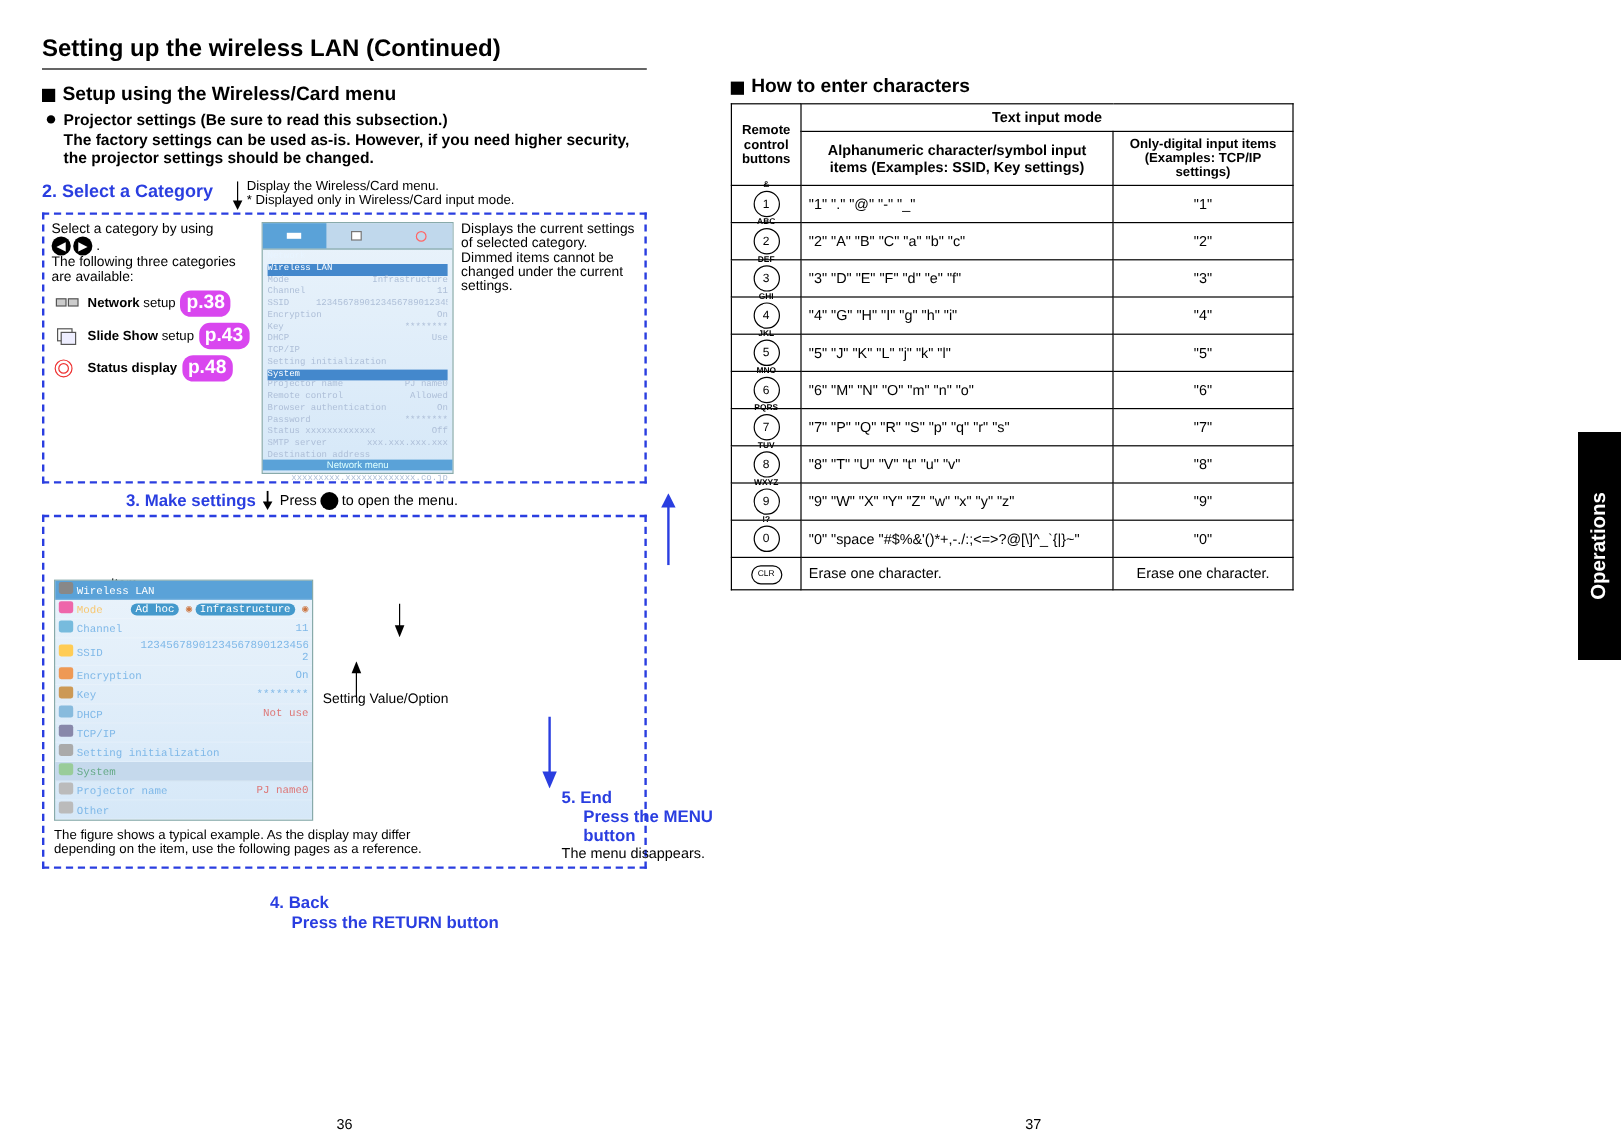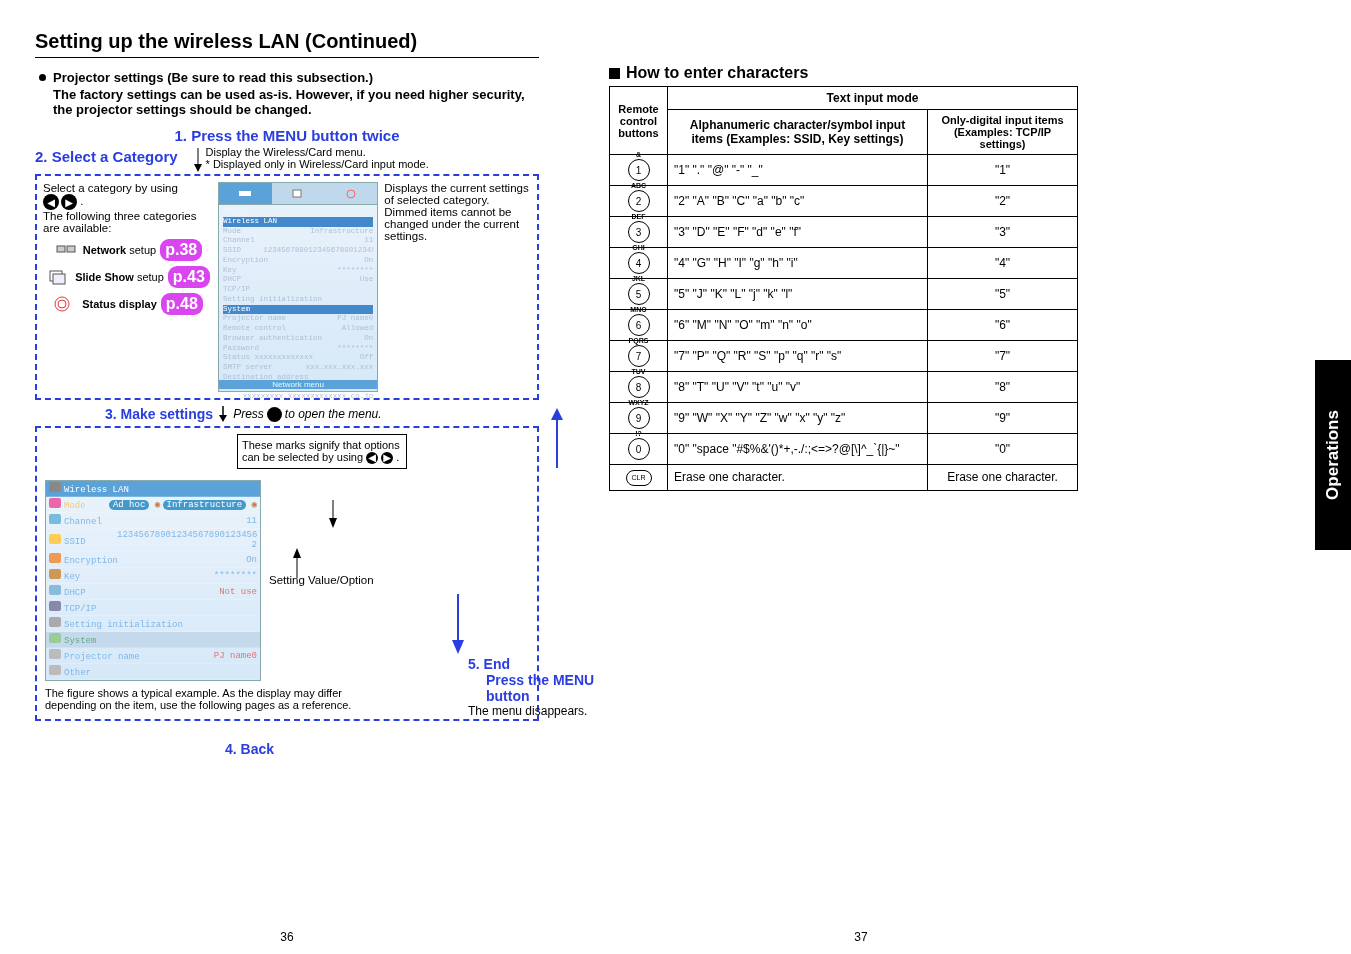--- a/index.html
+++ b/index.html
@@ -20,40 +20,40 @@
   .step2-title { color: #2a3ee0; font-weight: bold; font-size: 15px; }
   .caption-block { font-size: 11px; padding-left: 14px; position: relative; }
   .caption-block .arrow-down { position: absolute; left: 0; top: 2px; }
 
   .diagram-area { margin-top: 4px; position: relative; }
   .dashed-box { border: 2px dashed #2a3ee0; padding: 6px; display: flex; gap: 6px; position: relative; }
   .cat-text { width: 190px; font-size: 11.5px; }
   .cat-text .lrbuttons { display: inline-flex; gap: 2px; vertical-align: middle; }
   .circ-btn { width: 16px; height: 16px; border-radius: 50%; background: #000; color: #fff; display: inline-flex; align-items: center; justify-content: center; font-size: 10px; }
 
-  .link-pill { display: flex; align-items: center; margin: 5px 0; justify-content: center; }
+  .link-pill { display: flex; align-items: center; margin: 5px 0; }
   .link-icon-box { width: 26px; height: 20px; display: flex; align-items: center; justify-content: center; margin-right: 4px; }
   .link-label { font-size: 11px; }
   .link-label b { font-weight: bold; }
   .page-ref { background: #d946ef; color: #fff; font-weight: bold; font-size: 16px; padding: 2px 5px; border-radius: 9px; margin-left: 4px; }
 
   .menu-screen { width: 180px; height: 210px; background: linear-gradient(#eaf3fb, #d6e8f8); border: 1px solid #8aa; font-size: 8px; position: relative; }
   .menu-tabs { display: flex; height: 22px; background: #c0d8ec; border-bottom: 1px solid #8aa; }
   .menu-tab { flex: 1; display: flex; align-items: center; justify-content: center; }
   .menu-tab.sel { background: #5aa2d8; }
   .menu-body { padding: 2px 4px; color: #aebfd8; font-family: "Courier New", monospace; font-size: 7.5px; line-height: 1.3; }
   .menu-body .hdr { color: #e8f4ff; }
   .menu-body .hl { background: #48c; color: #fff; }
   .menu-body .row { display: flex; justify-content: space-between; white-space: nowrap; }
   .menu-footer { position: absolute; bottom: 2px; left: 0; right: 0; text-align: center; color: #dff; background: #5aa2d8; }
 
   .right-desc { width: 165px; font-size: 11.5px; }
 
   .step3-line { color: #2a3ee0; font-weight: bold; font-size: 14px; margin-top: 6px; display: flex; align-items: center; gap: 4px; padding-left: 70px;}
-  .step3-line .black-text { color: #000; font-weight: normal; font-size: 12px; display: flex; align-items: center; gap: 3px; font-style: italic;}
+  .step3-line .black-text { color: #000; font-weight: normal; font-size: 12px; display: flex; align-items: center; gap: 3px;}
   .circ-dark { width: 15px; height: 15px; border-radius: 50%; background: #000; display: inline-block; }
 
   .dashed-box2 { border: 2px dashed #2a3ee0; margin-top: 4px; padding: 8px; position: relative; min-height: 260px; }
   .options-note { position: absolute; top: 6px; left: 200px; width: 170px; font-size: 11px; border: 1px solid #000; padding: 4px; }
   .options-note .circ-mini { width: 12px; height: 12px; }
 
   .settings-screen { width: 216px; background: linear-gradient(#eaf3fb, #d6e8f8); border: 1px solid #8aa; position: relative; font-family: "Courier New", monospace; font-size: 9px; color: #aebfd8; margin-top: 44px; }
   .settings-row { display: flex; align-items: center; padding: 1px 3px; border-bottom: 1px solid rgba(255,255,255,0.2); justify-content: space-between; }
   .settings-row.header { background: #5aa2d8; color: #fff; }
   .settings-row.active { color: #f7c873; }
@@ -98,24 +98,27 @@
 
 </style>
 </head>
 <body>
 
 <div class="page">
 
   <div class="left-page">
     <div class="main-title">Setting up the wireless LAN (Continued)</div>
 
+    <div class="section-title">
+      <span class="square"></span>
+      <span>Setup using the Wireless/Card menu</span>
+    </div>
     <div class="bullet-sub bullet-dot">Projector settings (Be sure to read this subsection.)</div>
     <div class="factory">The factory settings can be used as-is. However, if you need higher security, the projector settings should be changed.</div>
 
-    <div class="blue-step">1. Press the MENU button twice</div>
     <div class="step2-row">
       <div class="step2-title" style="flex:0 0 auto; padding-top:2px;">2. Select a Category</div>
       <div style="position:relative;">
         <div class="caption-block">
           <svg class="arrow-down arrow-svg" width="12" height="24" viewBox="0 0 12 24">
               <line x1="6" y1="0" x2="6" y2="18" stroke="#000" stroke-width="1"></line>
               <polygon points="2,16 10,16 6,24" fill="#000"></polygon>
             </svg>
           <span>Display the Wireless/Card menu.</span><br>
           <span>* Displayed only in Wireless/Card input mode.</span>
@@ -284,28 +287,20 @@
       </div>
 
       <div class="dashed-box2">
         <div class="item-label">
           <svg width="30" height="10" style="vertical-align:middle;">
               <line x1="0" y1="5" x2="30" y2="5" stroke="#000"></line>
             </svg>
           <span>Item</span>
         </div>
 
-        <div class="options-note">
-          <span>These marks signify that options can be selected by using </span>
-          <span class="lrbuttons">
-            <span class="circ-btn circ-mini">◀</span>
-            <span class="circ-btn circ-mini">▶</span>
-          </span>
-          <span>.</span>
-        </div>
 
         <svg class="arrow-diag" style="left:290px; top:72px;" width="12" height="28">
             <line x1="6" y1="0" x2="6" y2="20" stroke="#000"></line>
             <polygon points="2,18 10,18 6,28" fill="#000"></polygon>
           </svg>
 
         <div class="settings-screen">
           <div class="settings-row header">
               <span><span class="svicon"></span><span>Wireless LAN</span></span>
             </div>
@@ -366,20 +361,21 @@
             <line x1="8" y1="10" x2="8" y2="60" stroke="#2a3ee0" stroke-width="2"></line>
           </svg>
       </div>
       <svg class="blue-arrow" style="position:absolute; left:415px; top:420px;" width="16" height="60">
           <line x1="8" y1="0" x2="8" y2="48" stroke="#2a3ee0" stroke-width="2"></line>
           <polygon points="2,46 14,46 8,60" fill="#2a3ee0"></polygon>
         </svg>
 
       <div class="step4-block">
         <div class="step4">4. Back</div>
+        <div class="step4" style="padding-left:18px;">Press the RETURN button</div>
       </div>
     </div>
 
     <div class="step5-block">
       <div class="step5">5. End</div>
       <div class="step5" style="padding-left:18px;">Press the MENU button</div>
       <div class="step5-sub" style="padding-left:0;">The menu disappears.</div>
     </div>
 
     <div class="page-num">36</div>

